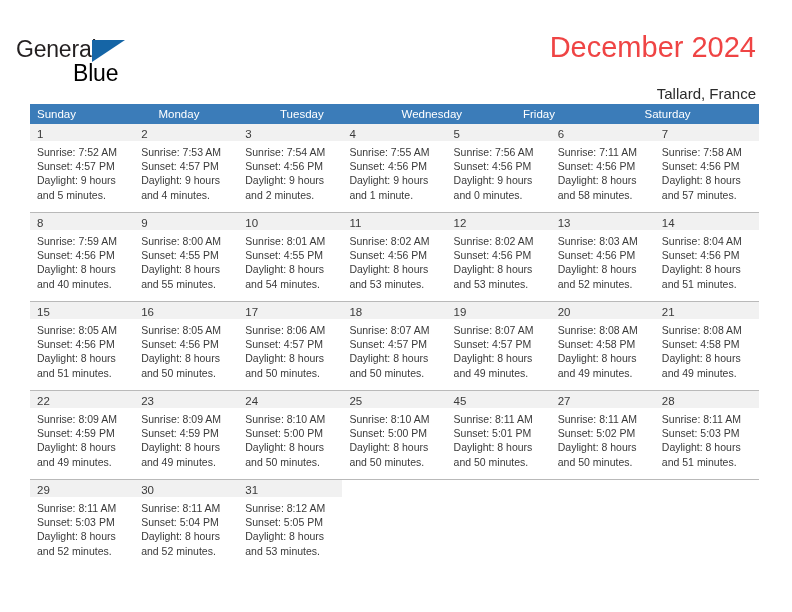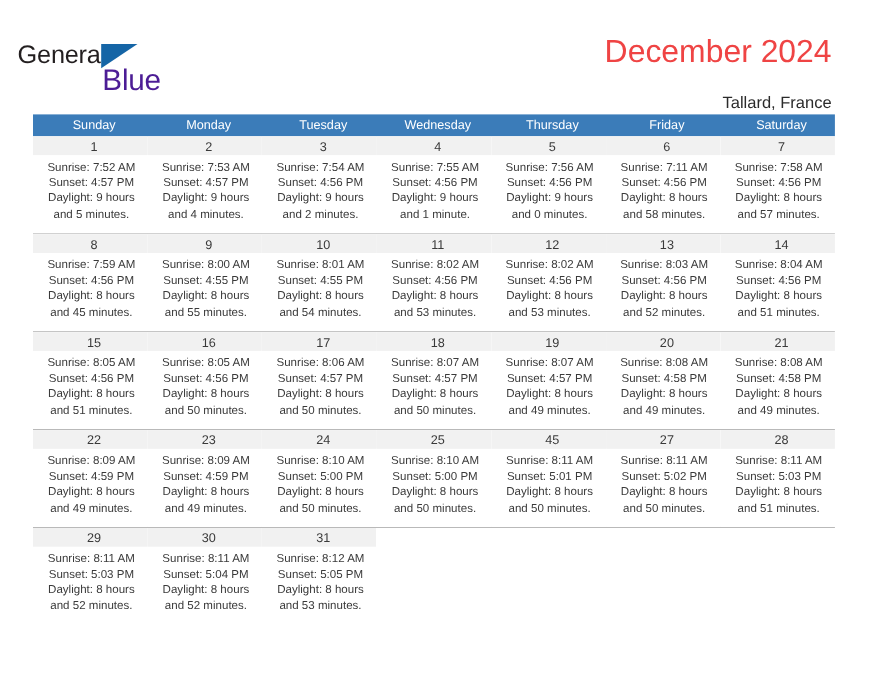--- a/index.html
+++ b/index.html
@@ -53,25 +53,24 @@
     top: 4px;
     width: 0;
     height: 0;
     border-left: 33px solid #1565a6;
     border-bottom: 22px solid transparent;
   }
   .logo-blue {
     position: absolute;
     left: 57px;
     top: 24px;
-    font-size: 27px;
+    font-size: 23px;
     letter-spacing: -0.2px;
-    color: #4c1d95;
+    color: #000000;
     line-height: 26px;
-    margin-left: 20px;
   }
 
   .title-block {
     position: absolute;
     right: 36px;
     top: 30px;
     text-align: right;
   }
   .cal-title {
     font-size: 29px;
@@ -86,21 +85,20 @@
     margin-top: 20px;
     white-space: nowrap;
   }
 
   
   .calendar {
     position: absolute;
     left: 30px;
     top: 104px;
     width: 729px;
-    text-align: center;
   }
 
   .weekday-row {
     display: flex;
     width: 729px;
     background: #3b7cb9;
   }
   .weekday-cell {
     flex: 1 1 0;
     box-sizing: border-box;
@@ -175,21 +173,20 @@
 
   </div>
 
   <div class="calendar">
 
     <div class="weekday-row">
       <div class="weekday-cell">Sunday</div>
       <div class="weekday-cell">Monday</div>
       <div class="weekday-cell">Tuesday</div>
       <div class="weekday-cell">Wednesday</div>
-      <div class="weekday-cell">Thursday</div>
       <div class="weekday-cell">Friday</div>
       <div class="weekday-cell">Saturday</div>
     </div>
 
     <div class="week-row first">
       <div class="day-cell">
         <div class="day-number-band"><span class="day-number">1</span></div>
         <div class="day-body">
           <div class="day-line">Sunrise: 7:52 AM</div>
           <div class="day-line">Sunset: 4:57 PM</div>
@@ -253,21 +250,21 @@
       </div>
     </div>
 
     <div class="week-row">
       <div class="day-cell">
         <div class="day-number-band"><span class="day-number">8</span></div>
         <div class="day-body">
           <div class="day-line">Sunrise: 7:59 AM</div>
           <div class="day-line">Sunset: 4:56 PM</div>
           <div class="day-line">Daylight: 8 hours</div>
-          <div class="day-line">and 45 minutes.</div>
+          <div class="day-line">and 40 minutes.</div>
         </div>
       </div>
       <div class="day-cell">
         <div class="day-number-band"><span class="day-number">9</span></div>
         <div class="day-body">
           <div class="day-line">Sunrise: 8:00 AM</div>
           <div class="day-line">Sunset: 4:55 PM</div>
           <div class="day-line">Daylight: 8 hours</div>
           <div class="day-line">and 55 minutes.</div>
         </div>

